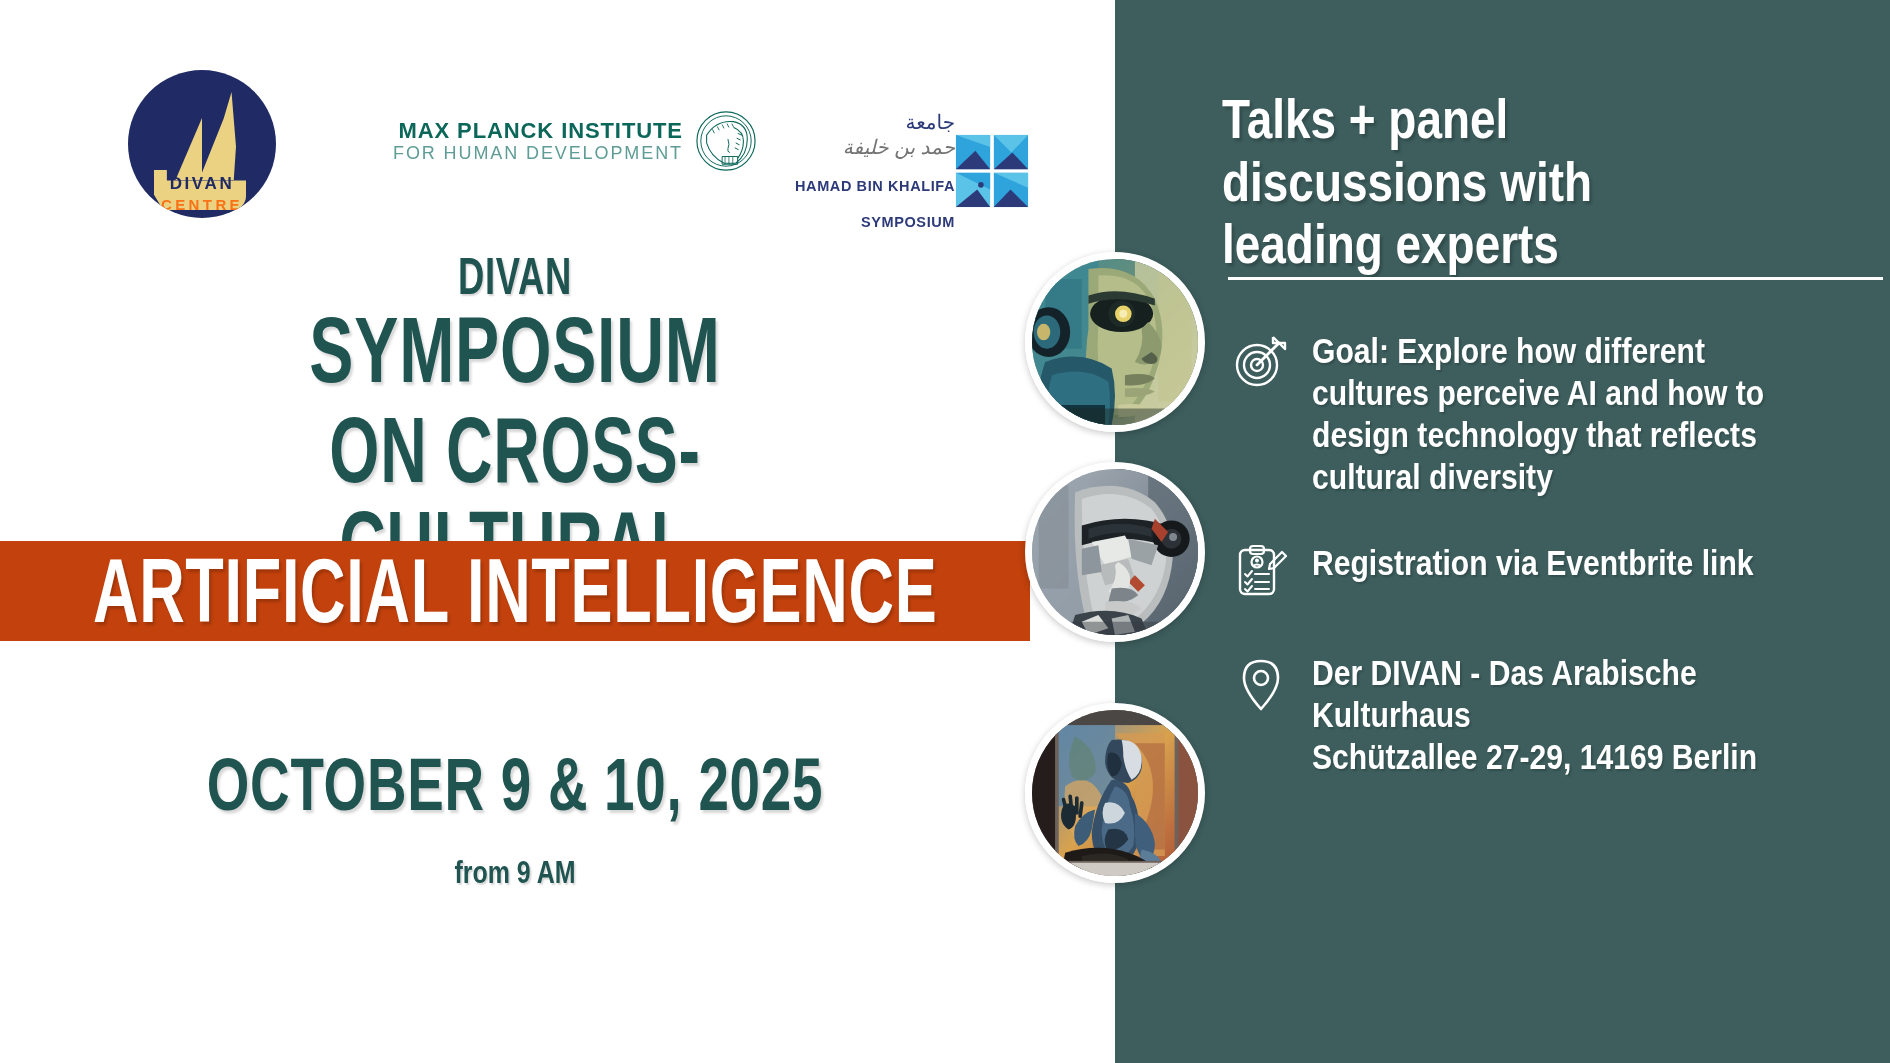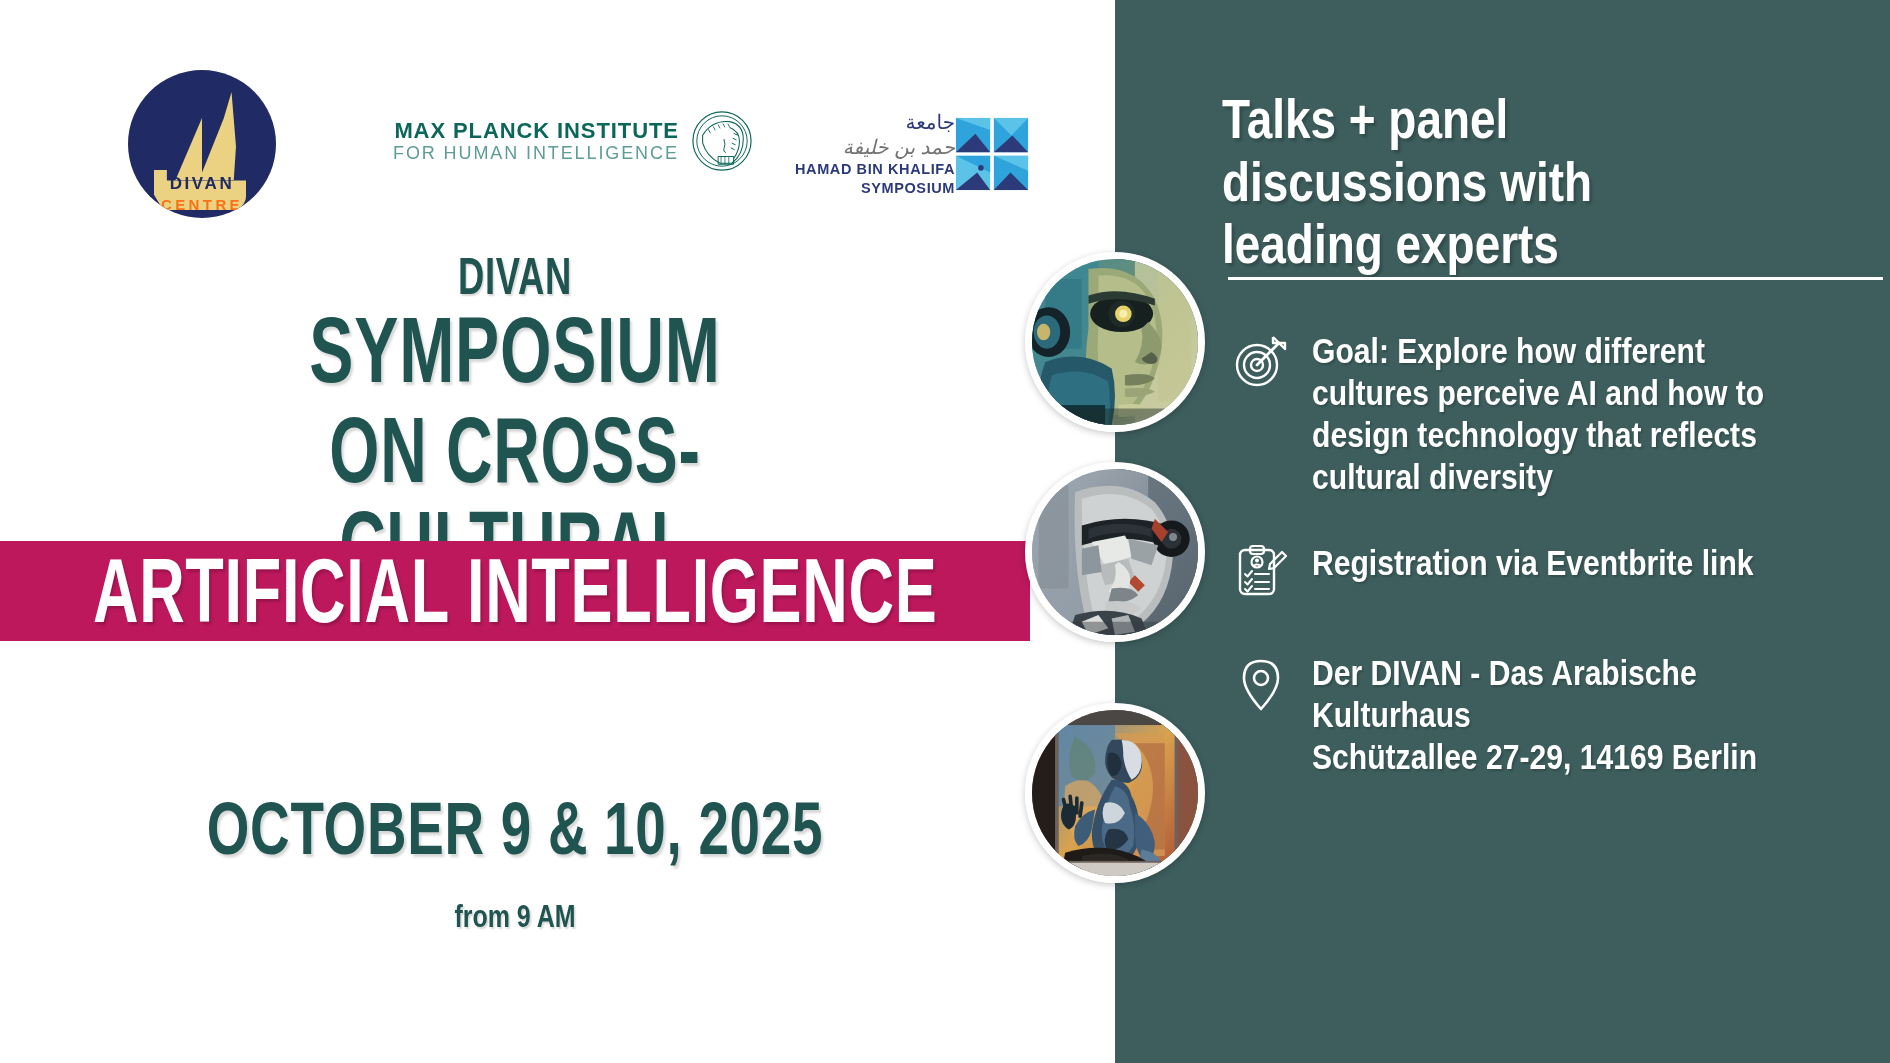--- a/index.html
+++ b/index.html
@@ -153,20 +153,21 @@
     white-space: nowrap;
     font-style: italic;
   }
   .hbku-en1, .hbku-en2 {
     font-size: 14.5px;
     font-weight: bold;
     letter-spacing: 0.6px;
     color: #2d3a7a;
     line-height: 1.3;
     white-space: nowrap;
+    margin-top: 17px;
   }
   .hbku-mark { width: 74px; height: 74px; }
 
   
   .title-block {
     position: absolute;
     left: 0;
     top: 250px;
     width: 1030px;
     text-align: center;
@@ -204,21 +205,21 @@
     text-shadow: 3px 3px 3px rgba(0,0,0,0.16);
   }
 
   
   .banner {
     position: absolute;
     left: 0;
     top: 541px;
     width: 1030px;
     height: 100px;
-    background: #be185d;
+    background: #c2410c;
     display: flex;
     align-items: center;
     justify-content: center;
   }
   .t-ai {
     font-family: "Liberation Sans Narrow", "Liberation Sans", sans-serif;
     font-weight: bold;
     font-size: 90px;
     letter-spacing: 1px;
     color: #ffffff;
@@ -228,21 +229,20 @@
     text-shadow: 3px 3px 3px rgba(0,0,0,0.18);
   }
 
   
   .date-block {
     position: absolute;
     left: 0;
     top: 748px;
     width: 1030px;
     text-align: center;
-    margin-top: 44px;
   }
   .t-date {
     font-family: "Liberation Sans Narrow", "Liberation Sans", sans-serif;
     font-weight: bold;
     font-size: 74px;
     letter-spacing: 1px;
     color: #1f5450;
     line-height: 1;
     transform: scaleX(0.74);
     text-shadow: 3px 3px 3px rgba(0,0,0,0.16);
@@ -344,21 +344,21 @@
       <div class="divan-sail-main"></div>
       <div class="divan-sail-front"></div>
       <div class="divan-hull"></div>
       <div class="divan-word">DIVAN</div>
       <div class="centre-word">CENTRE</div>
     </div>
 
     <div class="mpi-logo">
       <div class="mpi-text">
         <div class="mpi-line1">MAX PLANCK INSTITUTE</div>
-        <div class="mpi-line2">FOR HUMAN INTELLIGENCE</div>
+        <div class="mpi-line2">FOR HUMAN DEVELOPMENT</div>
       </div>
       <div class="mpi-seal">
         <svg viewBox="0 0 64 64">
           <circle cx="32" cy="32" r="30" fill="none" stroke="#0b6759" stroke-width="1.2"></circle>
           <circle cx="32" cy="32" r="26" fill="none" stroke="#0b6759" stroke-width="1"></circle>
           <path d="M12 26 Q22 10 40 12 Q54 15 54 30 Q54 46 42 55 L30 55 Q16 48 12 34 Z" fill="none" stroke="#0b6759" stroke-width="1.1"></path>
           <path d="M40 18 Q50 22 50 32 Q50 42 44 50" fill="none" stroke="#0b6759" stroke-width="1.1"></path>
           <path d="M44 24 L48 26 M43 29 L47 31 M42 34 L46 36 M41 39 L45 41" stroke="#0b6759" stroke-width="1" fill="none"></path>
           <path d="M18 20 L20 24 M23 17 L25 21 M28 15 L30 19 M33 14 L35 18 M38 14 L40 18" stroke="#0b6759" stroke-width="0.9" fill="none"></path>
           <path d="M34 30 Q36 36 34 40 Q33 43 36 44" fill="none" stroke="#0b6759" stroke-width="1"></path>

